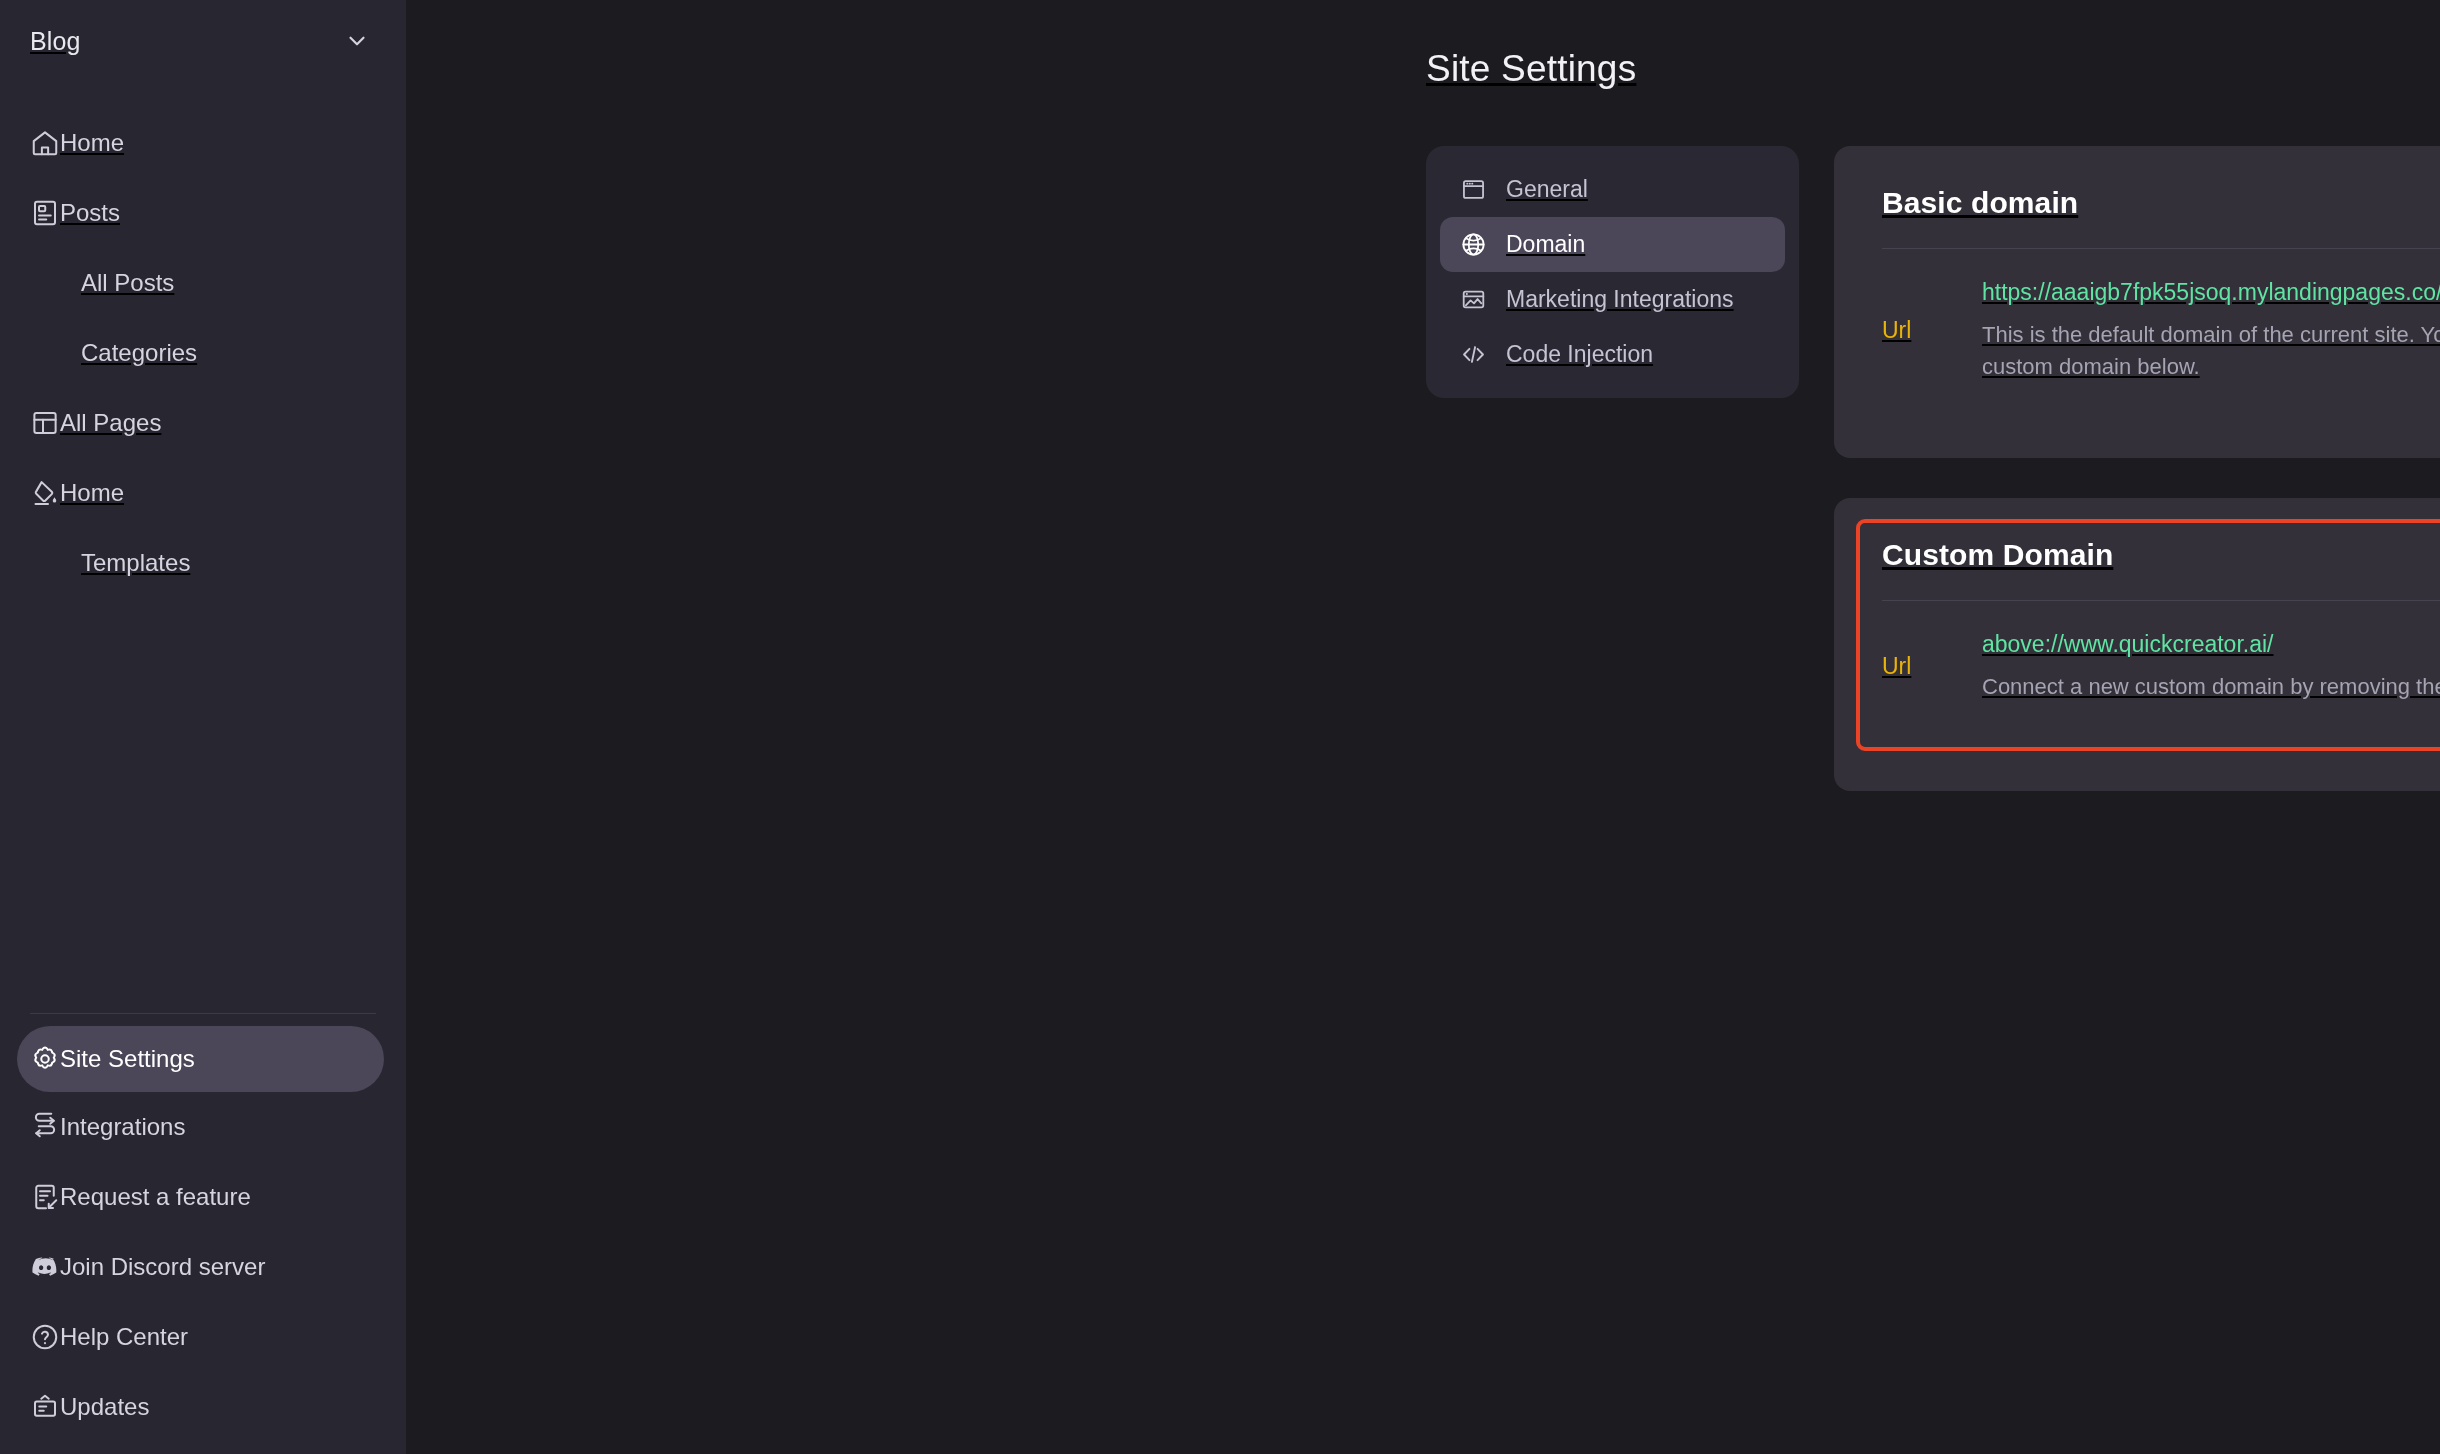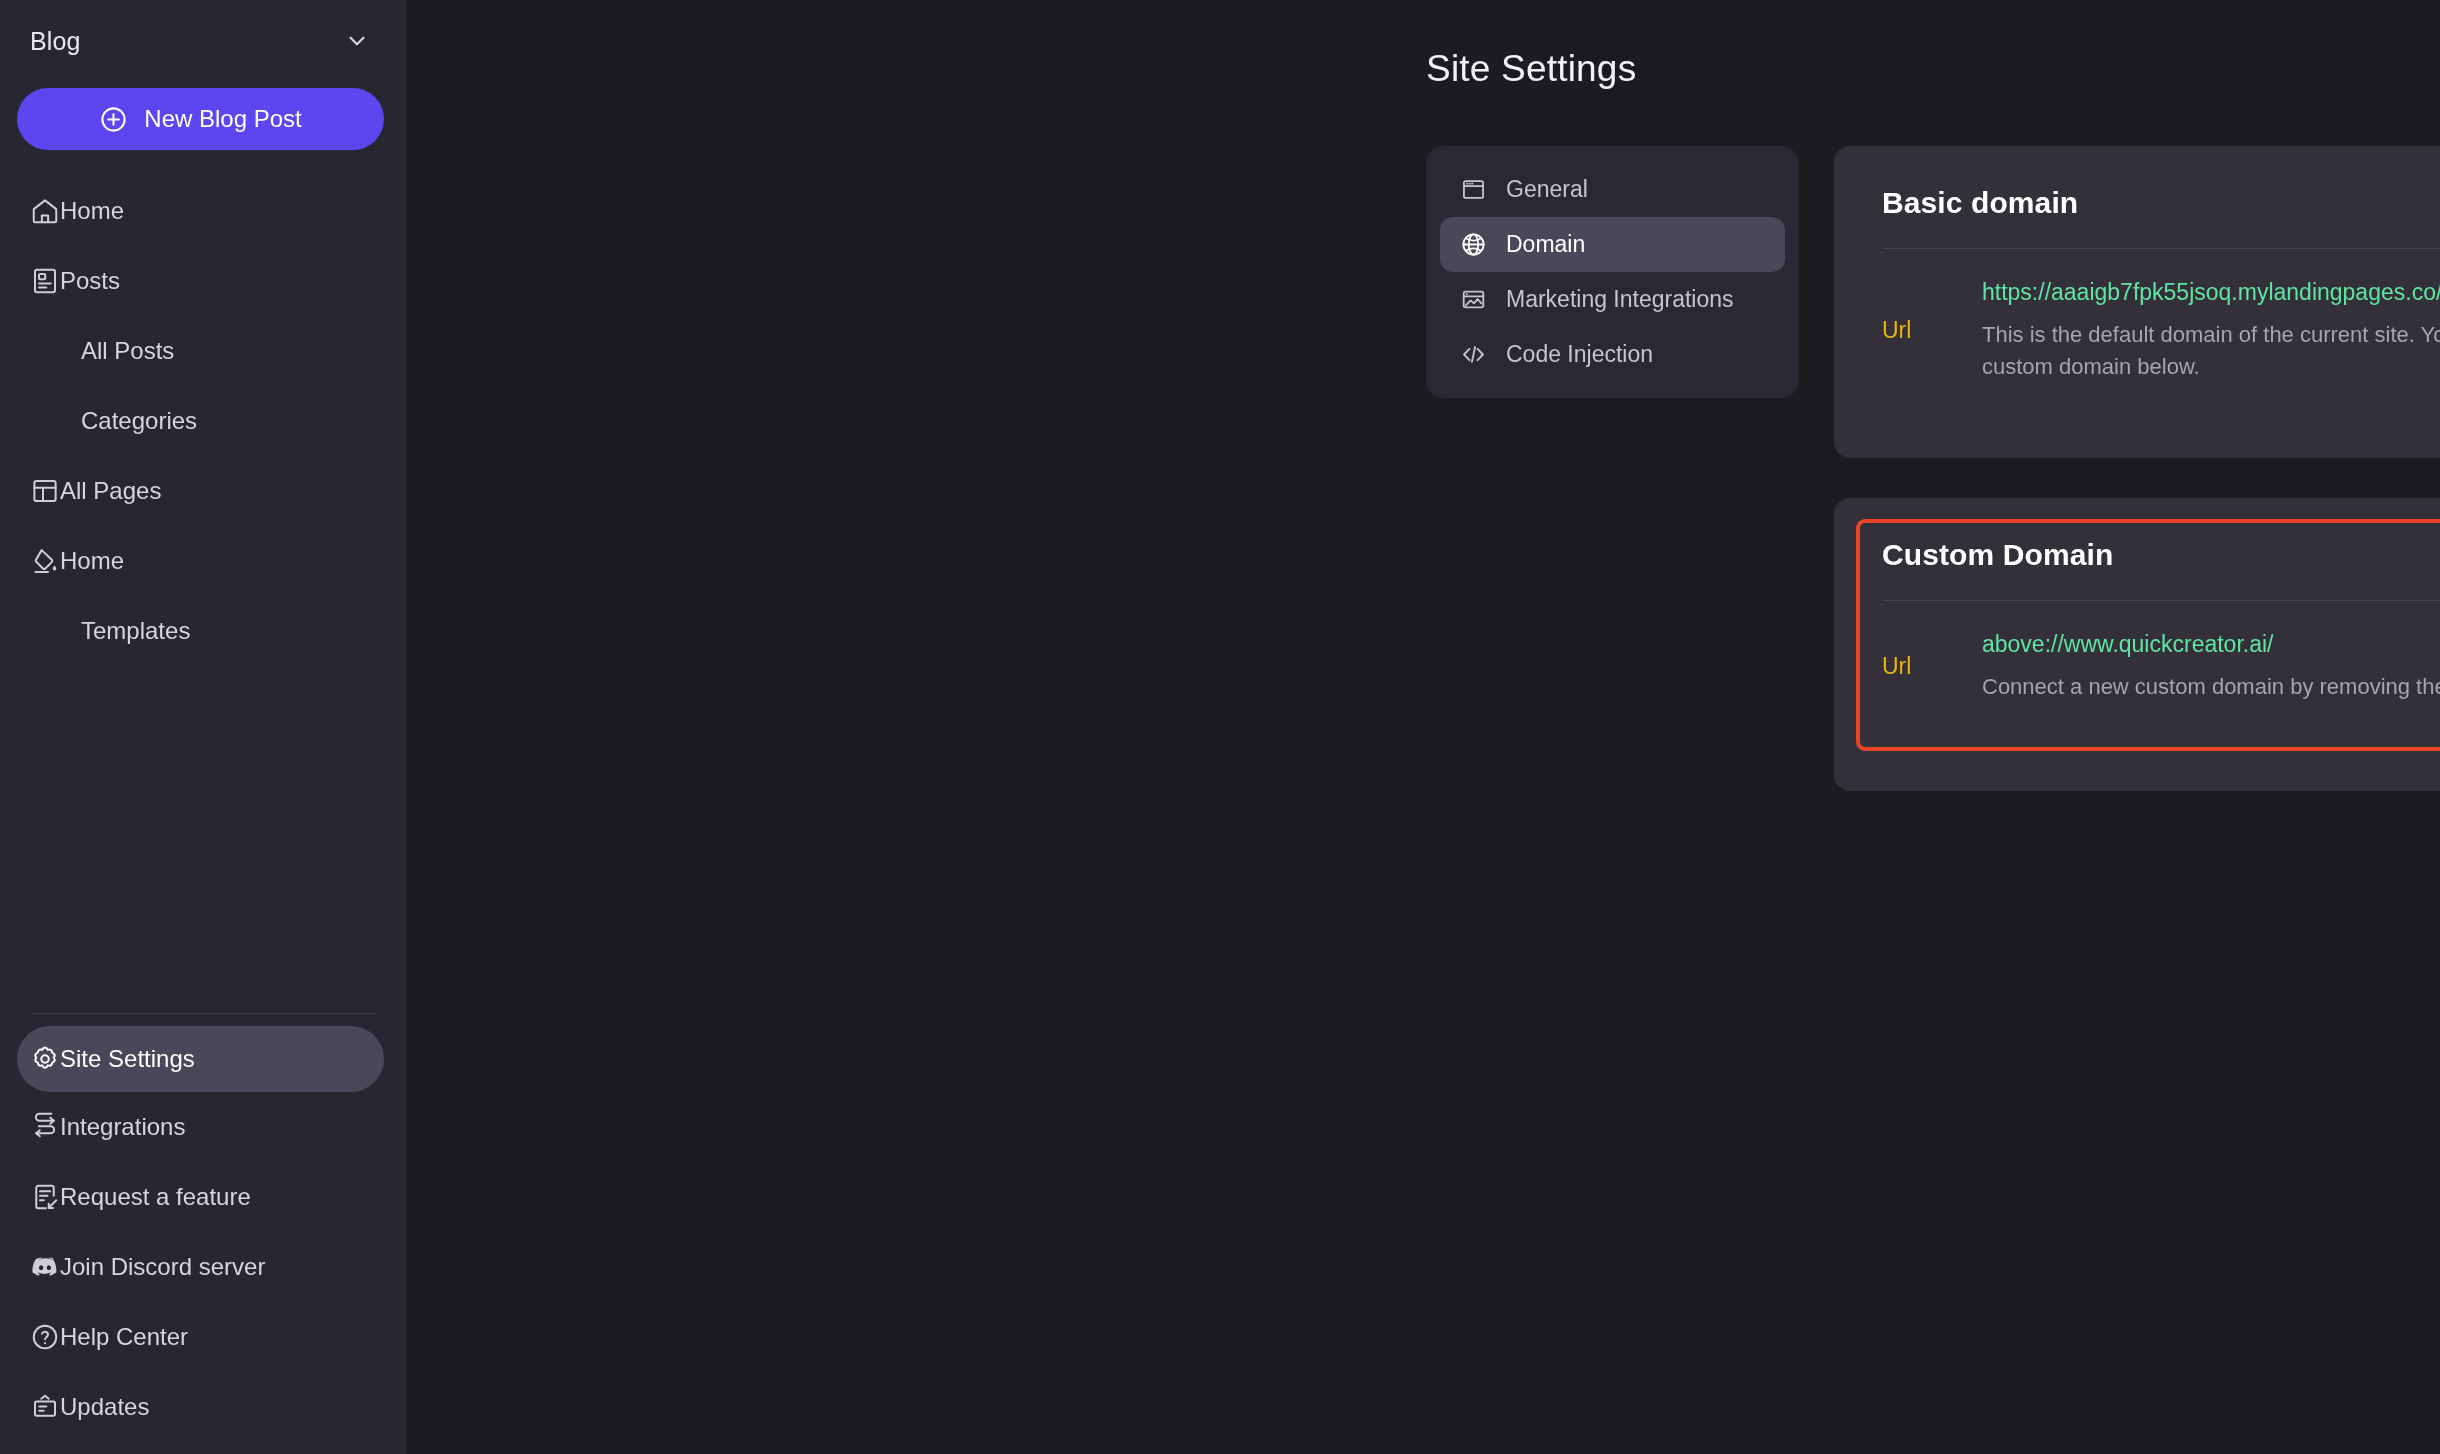--- a/index.html
+++ b/index.html
@@ -6,21 +6,21 @@
 
   html, body {
     width: 2440px;
     height: 1454px;
     overflow: hidden;
     background: #1c1b20;
     font-family: "Liberation Sans", sans-serif;
     -webkit-font-smoothing: antialiased;
   }
 
-  .app { display: flex; width: 2060px; height: 1454px; }
+  .app { display: flex; width: 2060px; height: 1454px; text-decoration: underline; }
 
   
   .sidebar {
     width: 406px;
     height: 1454px;
     background: #282731;
     flex: 0 0 406px;
     display: flex;
     flex-direction: column;
     position: relative;
@@ -224,30 +224,20 @@
 
     <div class="workspace-row">
       <span class="workspace-name">Blog</span>
       <span>
         <svg class="chev" viewBox="0 0 24 24" fill="none" stroke="currentColor" stroke-width="2" stroke-linecap="round" stroke-linejoin="round">
             <polyline points="6 9 12 15 18 9"></polyline>
           </svg>
       </span>
     </div>
 
-    <button class="new-post-btn">
-      <span>
-        <svg class="plus-ic" viewBox="0 0 24 24" fill="none" stroke="currentColor" stroke-width="1.7" stroke-linecap="round">
-            <circle cx="12" cy="12" r="9.2"></circle>
-            <line x1="12" y1="7.6" x2="12" y2="16.4"></line>
-            <line x1="7.6" y1="12" x2="16.4" y2="12"></line>
-          </svg>
-      </span>
-      <span>New Blog Post</span>
-    </button>
 
     <nav class="nav-list">
 
       <div class="nav-item">
         <span>
           <svg class="ic" viewBox="0 0 24 24" fill="none" stroke="currentColor" stroke-width="1.6" stroke-linecap="round" stroke-linejoin="round">
               <path d="M3 10.5 12 3.5l9 7V20a1 1 0 0 1-1 1H4a1 1 0 0 1-1-1z"></path>
               <path d="M9.5 21v-5.5h5V21"></path>
             </svg>
         </span>

